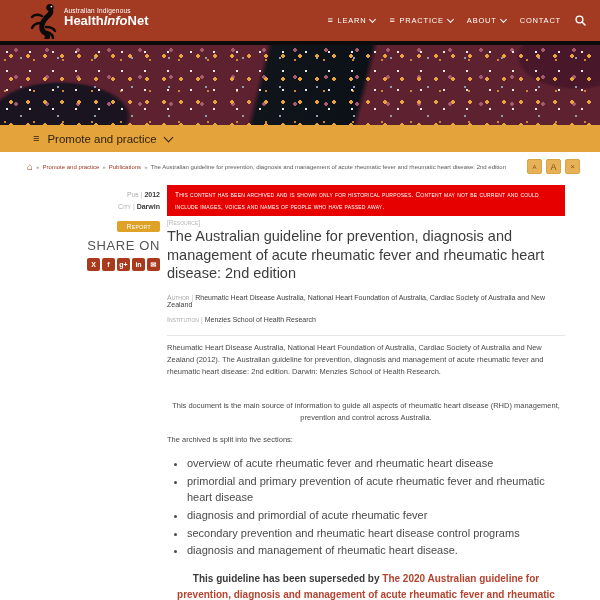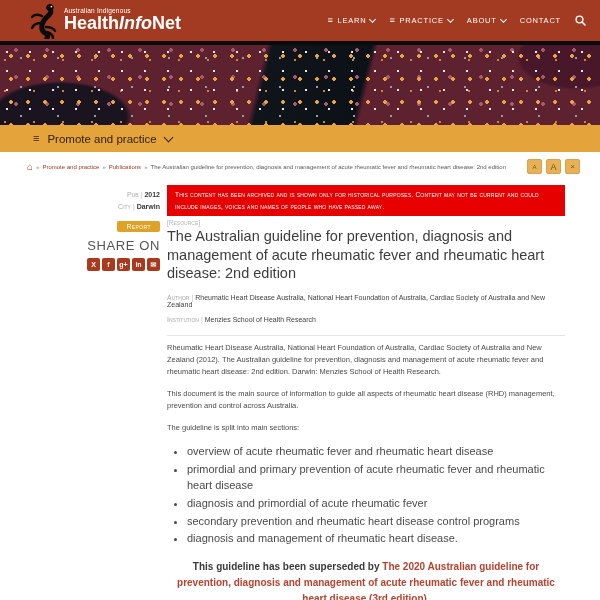--- a/index.html
+++ b/index.html
@@ -3,21 +3,21 @@
 <meta charset="utf-8">
 <style>
   html,body{margin:0;padding:0;width:600px;height:600px;overflow:hidden;background:#fff;
     font-family:"Liberation Sans", sans-serif;-webkit-font-smoothing:antialiased;}
   
   .site-header{height:41px;background:#A23B21;position:relative;display:flex;align-items:center;}
   .brand{display:flex;align-items:flex-start;margin-left:28px;gap:4px;}
   .brand svg{display:block;}
   .brand-text{color:#fff;margin-top:4px;}
   .brand-line1{font-size:6.5px;letter-spacing:.2px;}
-  .brand-line2{font-size:18px;font-weight:bold;line-height:1.1;text-align:right;}
+  .brand-line2{font-size:13px;font-weight:bold;line-height:1.1;text-align:right;}
   .brand-line2 .it{font-style:italic;font-weight:bold;}
   .main-nav{position:absolute;right:14px;top:0;height:100%;display:flex;align-items:center;gap:14px;}
   .nav-item{display:flex;align-items:center;gap:4px;color:#fff;font-size:7.5px;letter-spacing:.8px;cursor:pointer;}
   .burger{font-size:9px;line-height:1;}
   .chev{width:4px;height:4px;border-right:1.4px solid #fff;border-bottom:1.4px solid #fff;transform:rotate(45deg);margin-top:-2px;}
   .search-btn svg{display:block;}
   
   .banner{height:80px;border-top:4px solid #0b0b0b;background-color:#5e2130;
     background-image:
       radial-gradient(circle 2.4px at 7px 7px, #efe9e0 60%, transparent 62%),
@@ -61,21 +61,21 @@
     display:flex;align-items:center;justify-content:center;cursor:pointer;}
   .main{flex:1;margin-left:7px;padding-right:10px;min-width:0;}
   .warning-box{background:#E60000;color:#fff;font-variant:small-caps;font-size:6.5px;line-height:1.8;
     padding:4px 8px;letter-spacing:.2px;}
   .type-tag{font-variant:small-caps;color:#b5b5b5;font-size:6.5px;margin:3px 0 1px 0;}
   .page-title{font-size:14.5px;color:#3d3d3d;line-height:1.25;margin:0 0 12px 0;font-weight:500;}
   .attr-row{font-size:7px;color:#3f3f3f;margin-bottom:8px;}
   .rule-section{border-top:1px solid #e4e4e4;margin-top:12px;padding-top:6px;}
   .h2{font-size:13px;color:#3d3d3d;font-weight:500;margin:0 0 6px 0;}
   .body-text{font-size:7.5px;color:#4a4a4a;line-height:1.6;margin:0 0 10px 0;}
-  .body-text.gap-top{margin-top:10px;}
+  .body-text.gap-top{margin-top:22px;text-align:center;}
   ul.sections{margin:4px 0 12px 0;padding-left:20px;}
   ul.sections li{font-size:11px;color:#4a4a4a;line-height:1.45;margin-bottom:2px;}
   .superseded{font-size:10px;line-height:1.6;margin-bottom:8px;text-align:center;}
   .superseded .pre{font-weight:bold;color:#3a3a3a;}
   .superseded .lnk{font-weight:bold;color:#B5432F;cursor:pointer;}
 </style>
 </head>
 <body>
 
 <div class="site-header">
@@ -188,21 +188,21 @@
         <span class="meta-label">Institution</span>
         <span class="meta-sep">|</span>
         <span>Menzies School of Health Research</span>
       </div>
 
       <div class="rule-section">
         <p class="body-text">Rheumatic Heart Disease Australia, National Heart Foundation of Australia, Cardiac Society of Australia and New Zealand (2012). The Australian guideline for prevention, diagnosis and management of acute rheumatic fever and rheumatic heart disease: 2nd edition. Darwin: Menzies School of Health Research.</p>
       </div>
 
       <p class="body-text gap-top">This document is the main source of information to guide all aspects of rheumatic heart disease (RHD) management, prevention and control across Australia.</p>
-      <p class="body-text">The guideline is split into main sections:</p>
+      <p class="body-text">The archived is split into five sections:</p>
 
       <ul class="sections">
         <li>overview of acute rheumatic fever and rheumatic heart disease</li>
         <li>primordial and primary prevention of acute rheumatic fever and rheumatic heart disease</li>
         <li>diagnosis and primordial of acute rheumatic fever</li>
         <li>secondary prevention and rheumatic heart disease control programs</li>
         <li>diagnosis and management of rheumatic heart disease.</li>
       </ul>
 
       <p class="superseded">

